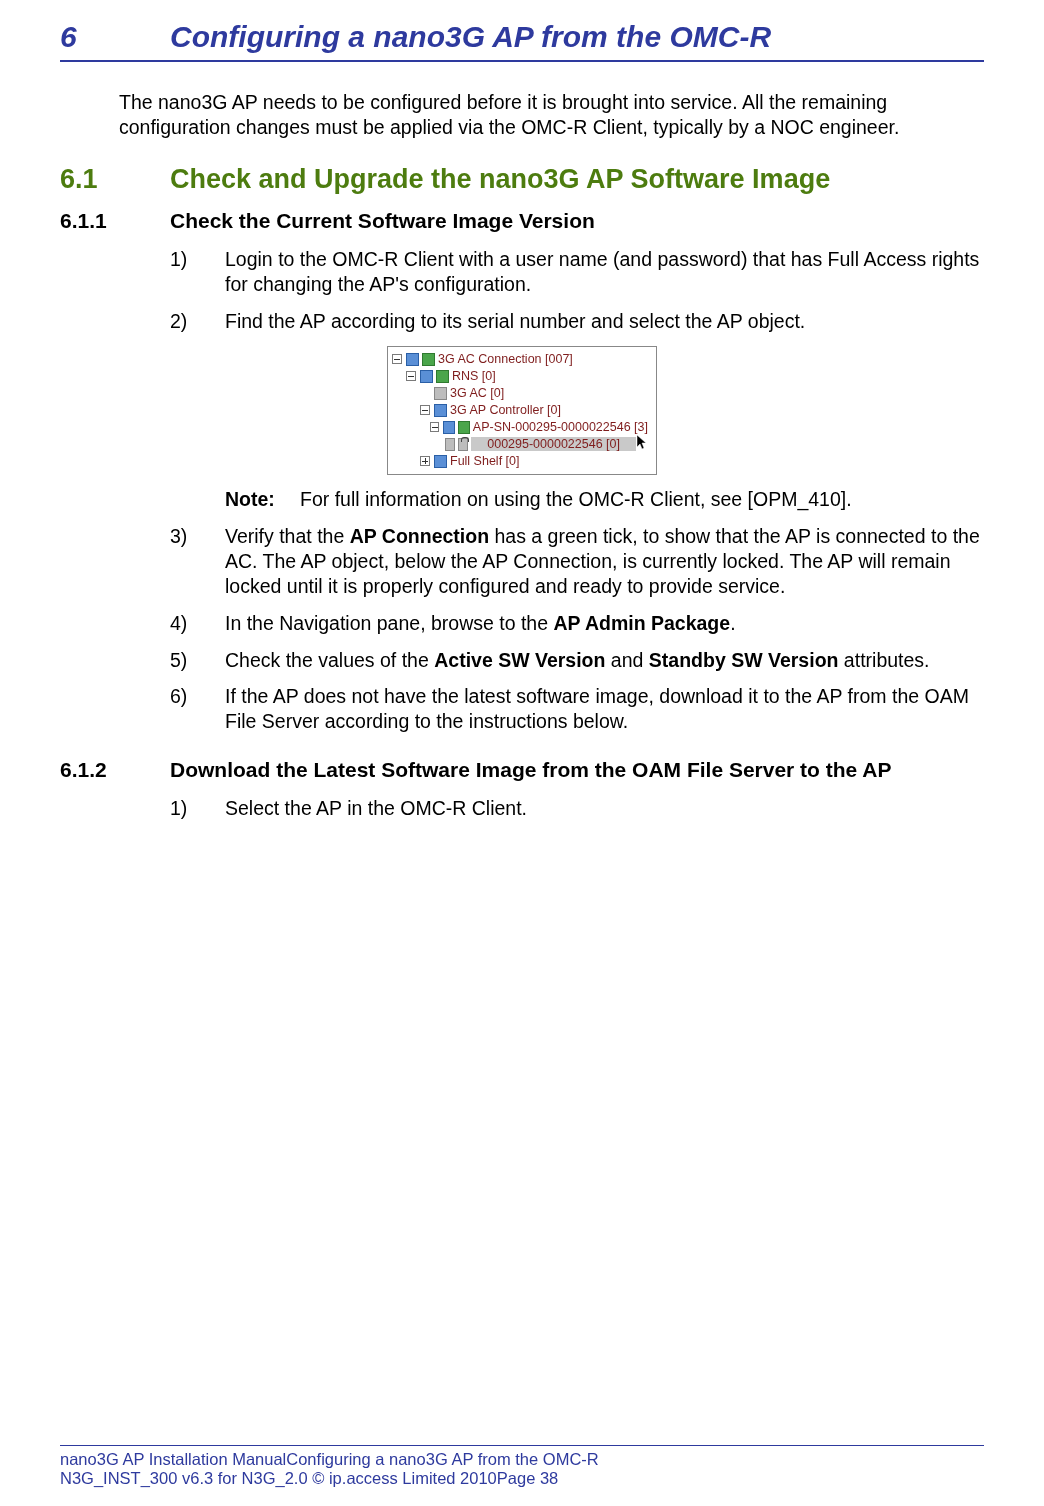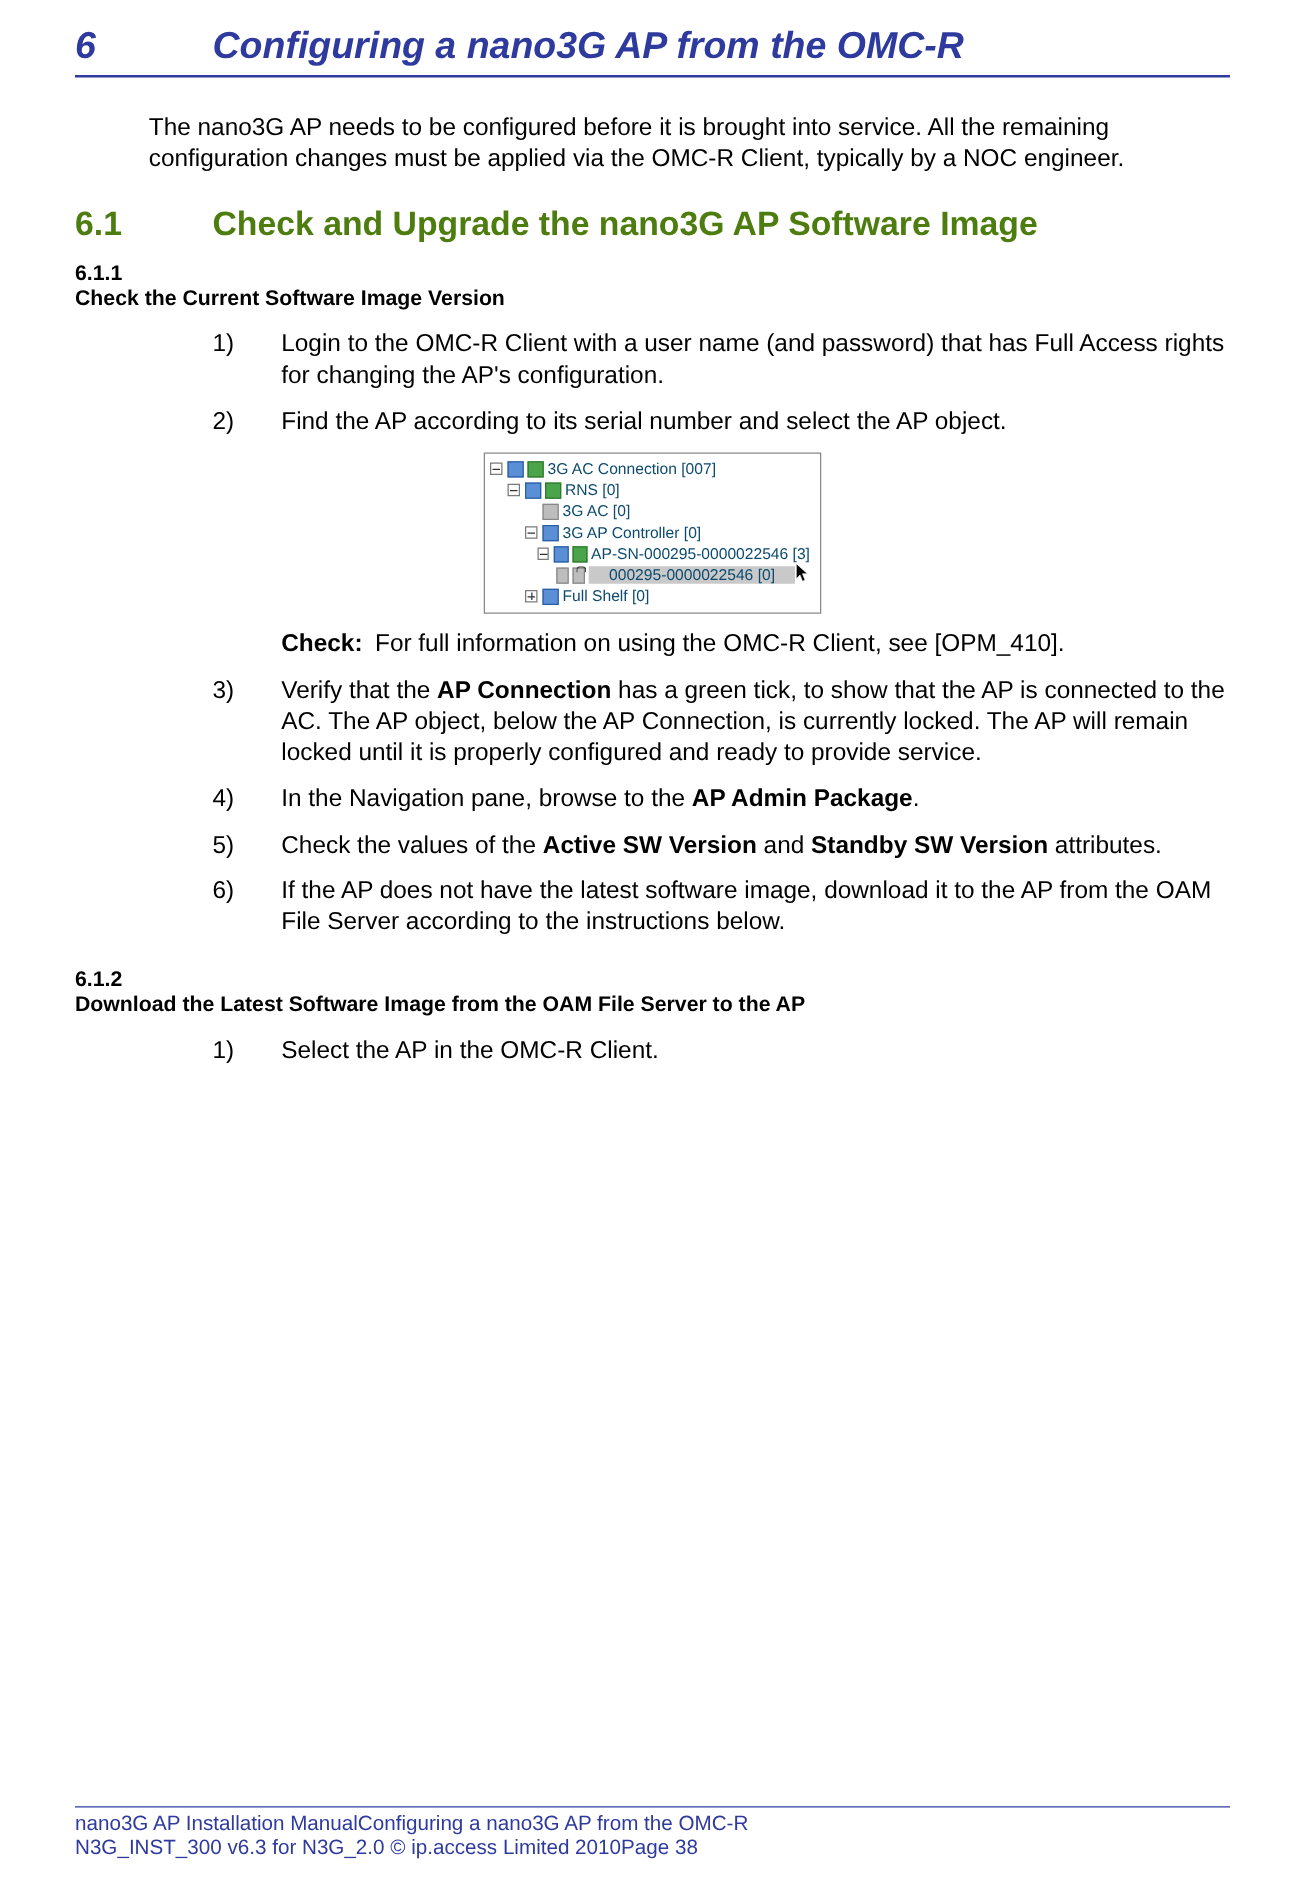--- a/index.html
+++ b/index.html
@@ -38,23 +38,22 @@
       color: #4d7c0f;
       font-weight: bold;
       font-size: 27px;
       margin-bottom: 14px;
     }
     .section-num { width: 110px; flex-shrink: 0; }
     .subsection-header {
       display: flex;
       align-items: baseline;
       font-weight: bold;
-      font-size: 17px;
+      font-size: 21px;
       margin-bottom: 14px;
-      flex-direction: column;
     }
     .subsection-num { width: 110px; flex-shrink: 0; }
     .subsection-title { flex: 1; }
     .list-item {
       display: flex;
       font-size: 19.5px;
       line-height: 1.28;
       margin-left: 110px;
       margin-bottom: 12px;
     }
@@ -79,21 +78,21 @@
     .tree-handle::before { content:""; position:absolute; top:4px; left:1px; width:6px; height:1px; background:#333; }
     .tree-handle::after { content:""; position:absolute; top:1px; left:4px; width:1px; height:6px; background:#333; }
     .tree-handle.open::after { display:none; }
     .icon-box { display:inline-block; width:13px; height:13px; margin-right:3px; vertical-align:middle; }
     .icon-green { background:#4aa54a; border:1px solid #2f7a2f; }
     .icon-blue { background:#5a8fd6; border:1px solid #2a5fa6; }
     .icon-gray { background:#bdbdbd; border:1px solid #888; }
     .icon-lock { position:relative; }
     .icon-lock::before { content:""; position:absolute; width:6px; height:4px; border:1px solid #444; border-bottom:none; border-radius:3px 3px 0 0; top:-2px; left:2px; }
     .tree-sel { background:#c9c9c9; padding:0 16px; }
-    .tree-label { color:#0c4a6e; }
+    .tree-label { color:#7f1d1d; }
     .cursor-arrow { display:inline-block; margin-left:1px; }
     .note-row {
       display: flex;
       font-size: 19.5px;
       line-height: 1.28;
       margin-left: 165px;
       margin-bottom: 12px;
     }
     .note-label { font-weight: bold; width: 75px; flex-shrink: 0; }
     .note-text { flex: 1; }
@@ -191,21 +190,21 @@
       <div class="tree-row">
         <span class="tree-ind" style="width:28px"></span>
         <span class="tree-handle"></span>
         <span class="icon-box icon-blue"></span>
         <span class="tree-label">Full Shelf [0]</span>
       </div>
     </div>
   </div>
 
   <div class="note-row">
-    <span class="note-label">Check:</span>
+    <span class="note-label">Note:</span>
     <span class="note-text">For full information on using the OMC-R Client, see [OPM_410].</span>
   </div>
 
   <div class="list-item">
     <span class="list-num">3)</span>
     <span class="list-text">
       <span>Verify that the </span><span class="bold">AP Connection</span><span> has a green tick, to show that the AP is connected to the AC. The AP object, below the AP Connection, is currently locked. The AP will remain locked until it is properly configured and ready to provide service.</span>
     </span>
   </div>
 

